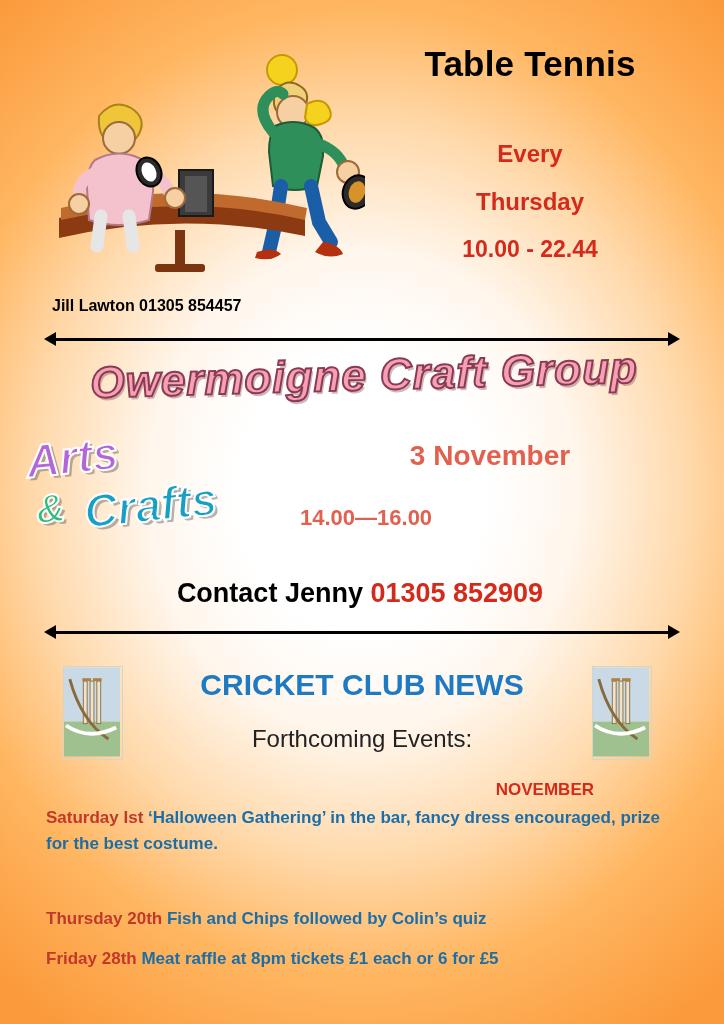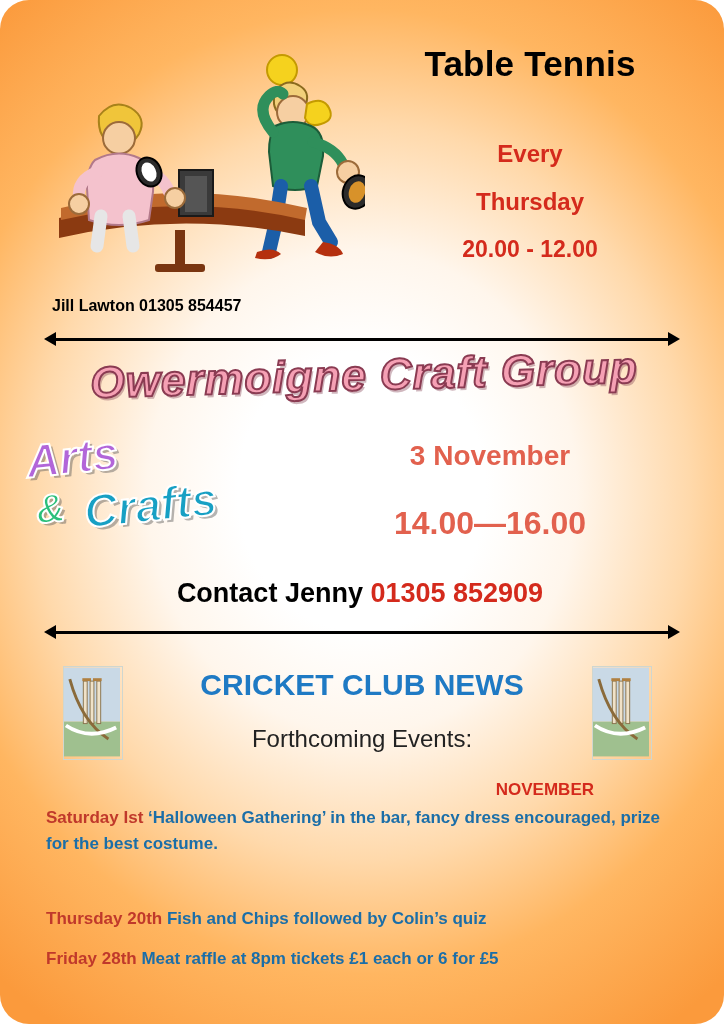--- a/index.html
+++ b/index.html
@@ -12,21 +12,20 @@
     font-family: "Liberation Sans", sans-serif;
     overflow: hidden;
   }
   .page {
     position: relative;
     width: 724px;
     height: 1024px;
     background:
       radial-gradient(ellipse 78% 62% at 50% 48%, #ffffff 0%, #ffffff 22%, #fff6ec 38%, #ffd9ab 58%, #ffb661 76%, #fb9a3c 100%);
     overflow: hidden;
-    border-radius: 29px;
   }
 
   
   .tt-title {
     position: absolute;
     left: 380px;
     top: 44px;
     width: 300px;
     text-align: center;
     font-size: 35px;
@@ -191,22 +190,21 @@
     text-align: center;
     font-size: 28px;
     font-weight: bold;
     color: #e2614e;
   }
   .craft-time {
     position: absolute;
     left: 300px;
     top: 505px;
     width: 380px;
-    text-align: center;
-    font-size: 32px;
+    font-size: 22px;
     font-weight: bold;
     color: #e2614e;
   }
   .craft-contact {
     position: absolute;
     left: 80px;
     top: 578px;
     width: 560px;
     text-align: center;
     font-size: 27px;
@@ -317,21 +315,21 @@
       <path d="M62 152 q-20 8 -18 26" fill="none" stroke="#f4c2cd" stroke-width="12" stroke-linecap="round"></path>
       <circle cx="44" cy="184" r="10" fill="#f6cfa2" stroke="#9c6b3a" stroke-width="2"></circle>
       <path d="M66 196 l-4 30" fill="none" stroke="#e6e6e6" stroke-width="13" stroke-linecap="round"></path>
       <path d="M94 196 l4 30" fill="none" stroke="#e6e6e6" stroke-width="13" stroke-linecap="round"></path>
     </svg>
   </div>
 
   <div class="tt-title">Table Tennis</div>
   <div class="tt-every">Every</div>
   <div class="tt-day">Thursday</div>
-  <div class="tt-time">20.00 - 12.00</div>
+  <div class="tt-time">10.00 - 22.44</div>
   <div class="tt-contact-left">Jill Lawton 01305 854457</div>
 
   <div class="divider" id="divider-1">
     <div class="tip left"></div>
     <div class="bar"></div>
     <div class="tip right"></div>
   </div>
 
   <div class="craft-heading">Owermoigne Craft Group</div>
 

